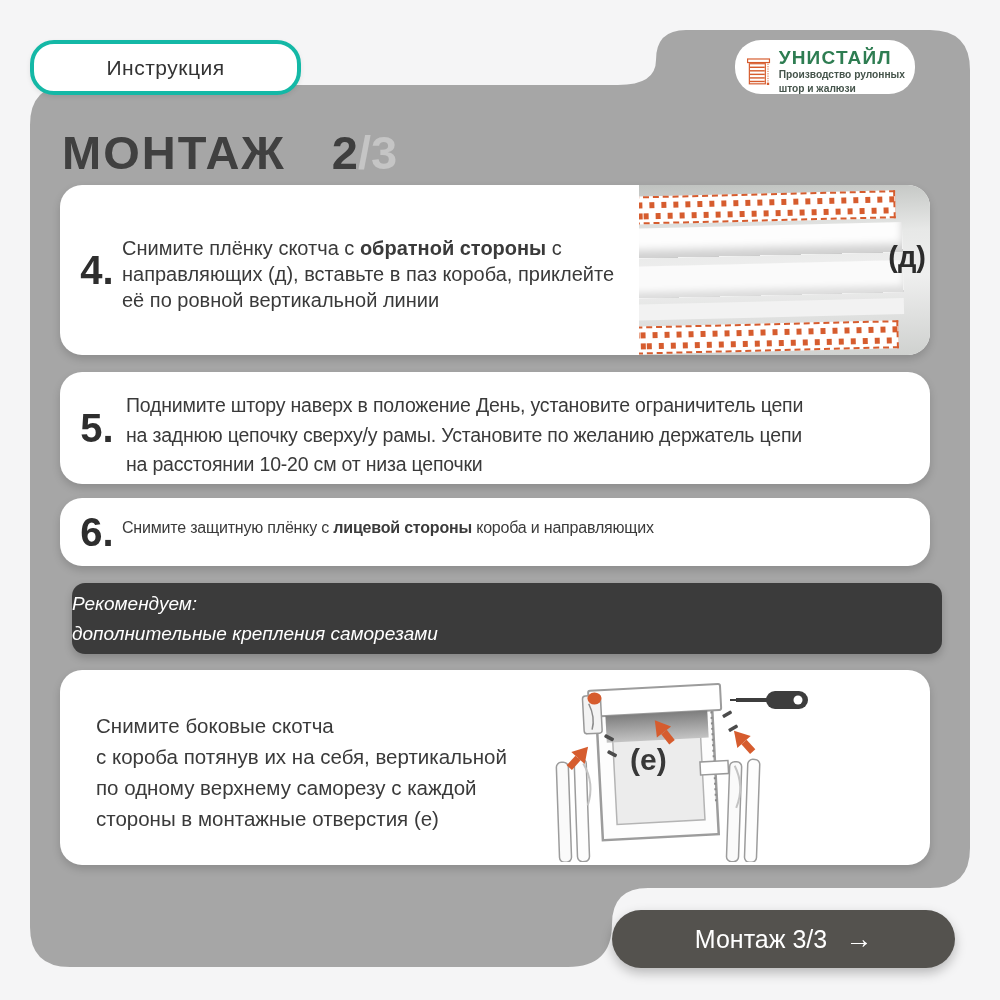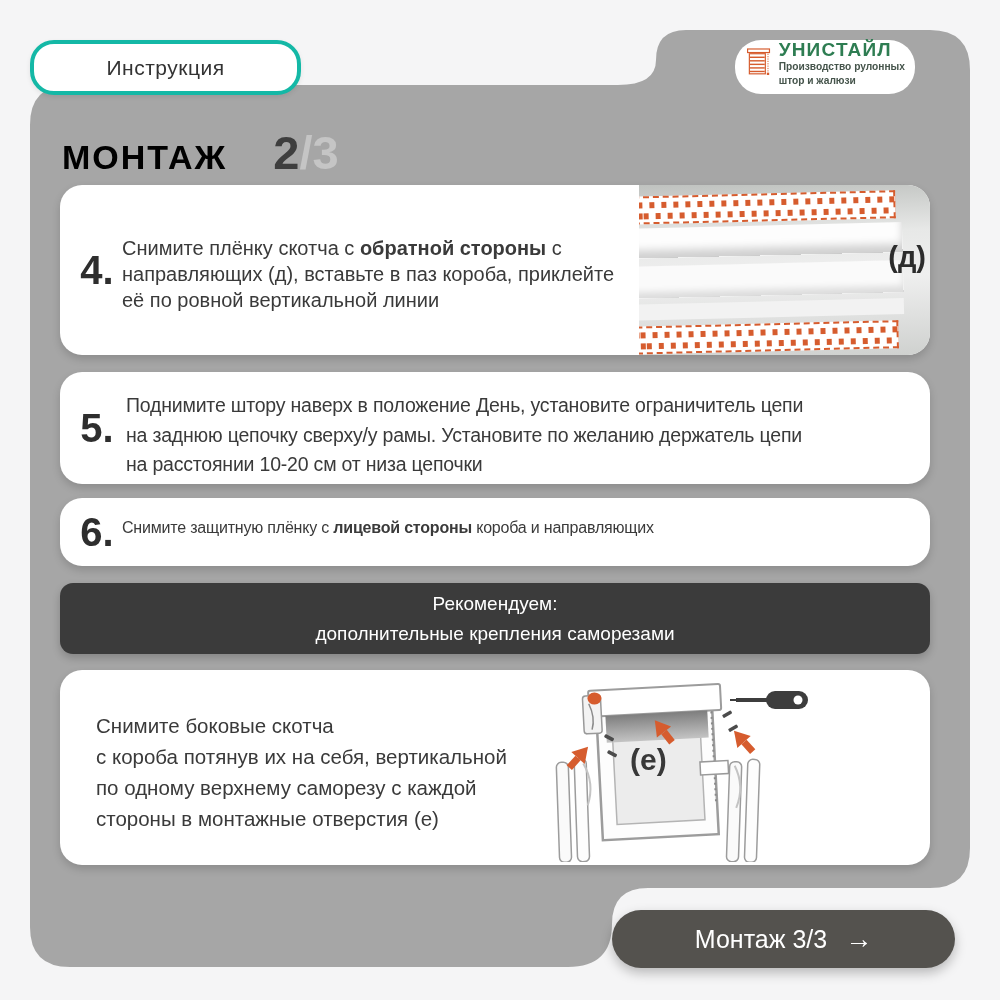--- a/index.html
+++ b/index.html
@@ -10,28 +10,28 @@
   
   #panel-shape{position:absolute;left:0;top:0;width:1000px;height:1000px;}
 
   
   .badge{left:30px;top:29px;width:263px;height:47px;background:#fff;border:4px solid #14b8a6;
          border-radius:24px;display:flex;align-items:center;justify-content:center;
          font-size:21px;letter-spacing:.5px;color:#333;box-shadow:0 2px 5px rgba(0,0,0,.08);margin-top:11px;}
 
   
   .logo{left:735px;top:40px;width:180px;height:54px;background:#fff;border-radius:26px;
-        display:flex;align-items:flex-start;padding:0 10px 0 12px;box-sizing:border-box;gap:8px;}
+        display:flex;align-items:flex-end;padding:0 10px 0 12px;box-sizing:border-box;gap:8px;}
   .logo-texts{display:flex;flex-direction:column;line-height:1;}
   .logo-name{font-size:19px;font-weight:700;color:#2e7d52;letter-spacing:1.2px;}
   .logo-tag{font-size:10.2px;font-weight:700;color:#45544b;margin-top:2px;line-height:11.5px;white-space:nowrap;}
 
   
   .title-row{left:62px;top:118px;display:flex;align-items:baseline;gap:46px;}
-  .title-main{font-size:34px;font-weight:700;letter-spacing:2px;color:#000000;}
+  .title-main{font-size:47px;font-weight:700;letter-spacing:2px;color:#404040;}
   .title-counter{font-size:47px;font-weight:700;margin-top:7px;}
   .cnt-cur{color:#3e3e3e;} .cnt-rest{color:#c5c5c5;}
 
   
   .card{left:60px;width:870px;background:#fff;border-radius:22px;box-shadow:0 4px 9px rgba(0,0,0,.16);}
   .stepnum{position:absolute;left:14px;top:0;bottom:0;width:46px;display:flex;align-items:center;
            justify-content:center;font-size:40px;font-weight:700;color:#2e2e2e;}
   .body-t{font-size:20px;color:#3a3a3a;font-weight:500;}
   .body-t b{font-weight:800;}
   .nowrap{white-space:nowrap;}
@@ -52,23 +52,23 @@
                          repeating-linear-gradient(90deg,#d65c2e 0 5px,transparent 5px 12px);
         background-size:100% 6px,100% 6px;background-position:2px 4px,8px 15px;background-repeat:repeat-x;}
   .tape1{top:8px;} .tape2{top:138px;}
   .photo-label{position:absolute;right:4px;top:56px;font-size:29px;font-weight:800;color:#2c2c2c;}
 
   #card5{top:372px;height:112px;}
   #card5 .lines{position:absolute;left:66px;top:19px;line-height:29.5px;font-size:19.5px;letter-spacing:-.2px;}
   #card6{top:498px;height:68px;display:block;}
   #card6 .line1{position:absolute;left:62px;top:21px;font-size:16px;letter-spacing:-.2px;}
 
-  .banner{left:60px;top:583px;width:870px;height:71px;background:#3b3b3b;border-radius:13px;
-          display:flex;flex-direction:column;align-items:center;justify-content:center;
-          color:#fff;font-size:19px;line-height:30px;box-shadow:0 4px 8px rgba(0,0,0,.2);}
+  .banner{left:72px;top:583px;width:870px;height:71px;background:#3b3b3b;border-radius:13px;
+          display:flex;flex-direction:column;align-items:flex-start;justify-content:center;
+          color:#fff;font-size:19px;line-height:30px;box-shadow:0 4px 8px rgba(0,0,0,.2);font-style:italic;}
 
   #card7{top:670px;height:195px;}
   #card7 .lines{position:absolute;left:36px;top:40px;font-size:20.5px;line-height:31px;}
   .diagram{position:absolute;left:492px;top:4px;width:340px;height:188px;}
 
   
   .next-btn{left:612px;top:910px;width:343px;height:58px;background:#54524e;border:none;border-radius:29px;
             display:flex;align-items:center;justify-content:center;gap:18px;color:#fff;
             box-shadow:0 5px 12px rgba(0,0,0,.25);cursor:pointer;}
   .next-label{font-size:25px;color:#fff;font-family:Liberation Sans, sans-serif;}

